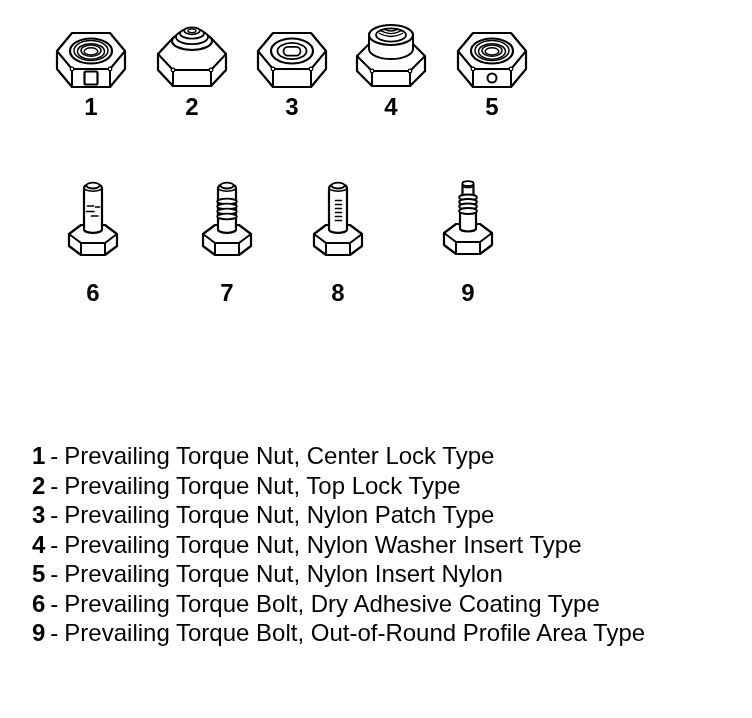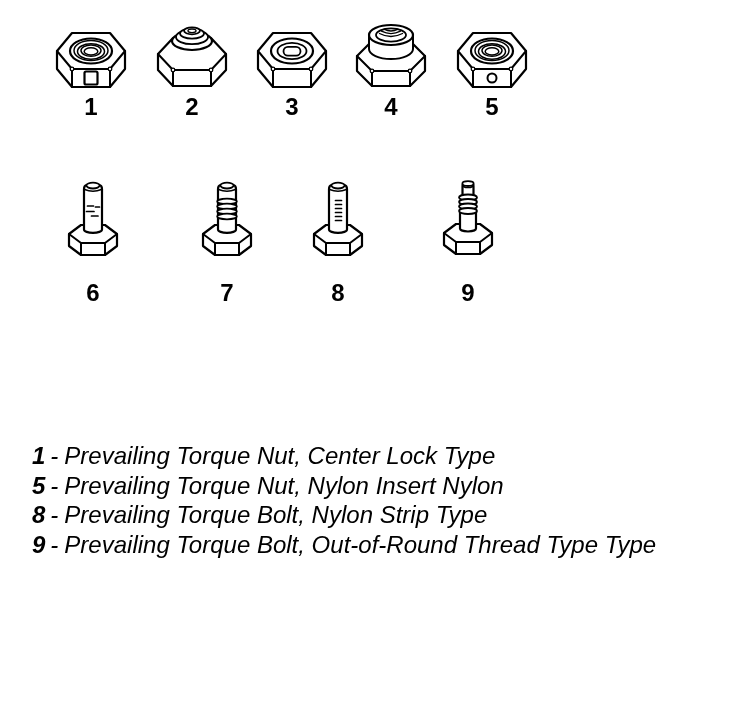--- a/index.html
+++ b/index.html
@@ -20,21 +20,20 @@
     font-weight: bold;
     line-height: 24px;
     white-space: nowrap;
   }
   .legend {
     position: absolute;
     left: 32px;
     top: 441px;
     font-size: 24px;
     line-height: 29.5px;
-    font-style: italic;
   }
   .legend-row { white-space: nowrap; }
   .legend-row .num { font-weight: bold; }
   .legend-row .sep { margin: 0 6px 0 5px; }
 </style>
 </head>
 <body>
 
 <div class="canvas">
 
@@ -175,23 +174,32 @@
   <div class="callout" style="left:93px;top:281px">6</div>
   <div class="callout" style="left:227px;top:281px">7</div>
   <div class="callout" style="left:338px;top:281px">8</div>
   <div class="callout" style="left:468px;top:281px">9</div>
 
   <div class="legend">
     <div class="legend-row">
       <span class="num">1</span><span class="sep">-</span><span class="lbl">Prevailing Torque Nut, Center Lock Type</span>
     </div>
     <div class="legend-row">
+      <span class="num">2</span><span class="sep">-</span><span class="lbl">Prevailing Torque Nut, Top Lock Type</span>
+    </div>
+    <div class="legend-row">
+      <span class="num">3</span><span class="sep">-</span><span class="lbl">Prevailing Torque Nut, Nylon Patch Type</span>
+    </div>
+    <div class="legend-row">
+      <span class="num">4</span><span class="sep">-</span><span class="lbl">Prevailing Torque Nut, Nylon Washer Insert Type</span>
+    </div>
+    <div class="legend-row">
       <span class="num">5</span><span class="sep">-</span><span class="lbl">Prevailing Torque Nut, Nylon Insert Nylon</span>
     </div>
     <div class="legend-row">
-      <span class="num">8</span><span class="sep">-</span><span class="lbl">Prevailing Torque Bolt, Nylon Strip Type</span>
-    </div>
-    <div class="legend-row">
-      <span class="num">9</span><span class="sep">-</span><span class="lbl">Prevailing Torque Bolt, Out-of-Round Thread Type Type</span>
+      <span class="num">6</span><span class="sep">-</span><span class="lbl">Prevailing Torque Bolt, Dry Adhesive Coating Type</span>
+    </div>
+    <div class="legend-row">
+      <span class="num">9</span><span class="sep">-</span><span class="lbl">Prevailing Torque Bolt, Out-of-Round Profile Area Type</span>
     </div>
   </div>
 
 </div>
 
 </body></html>

